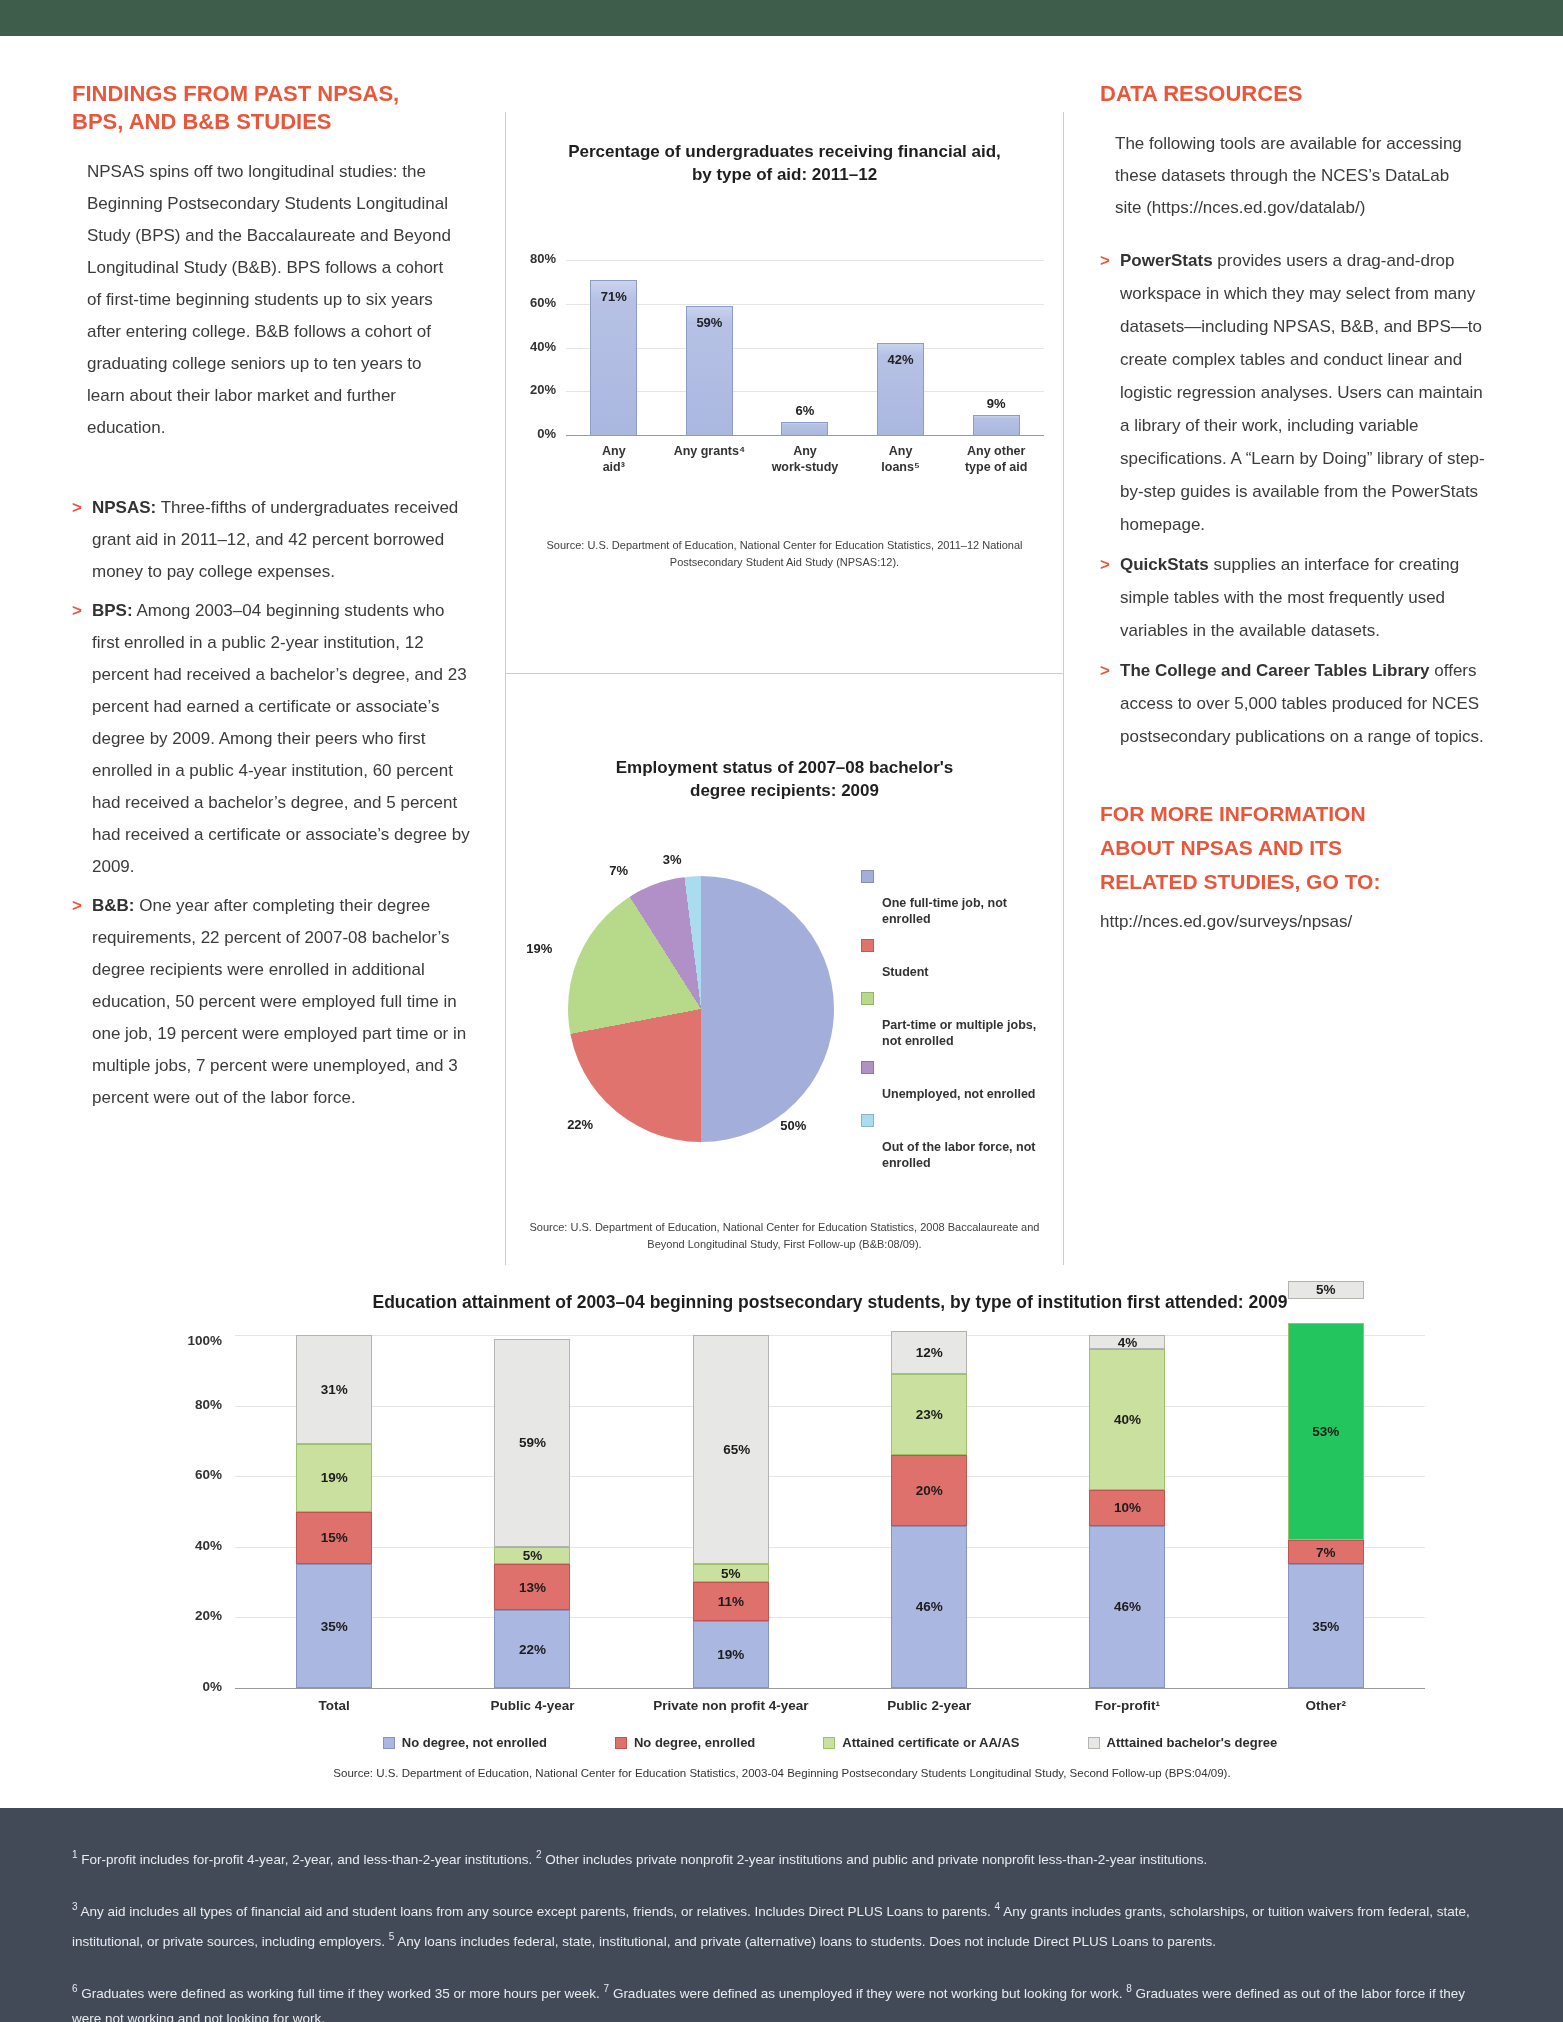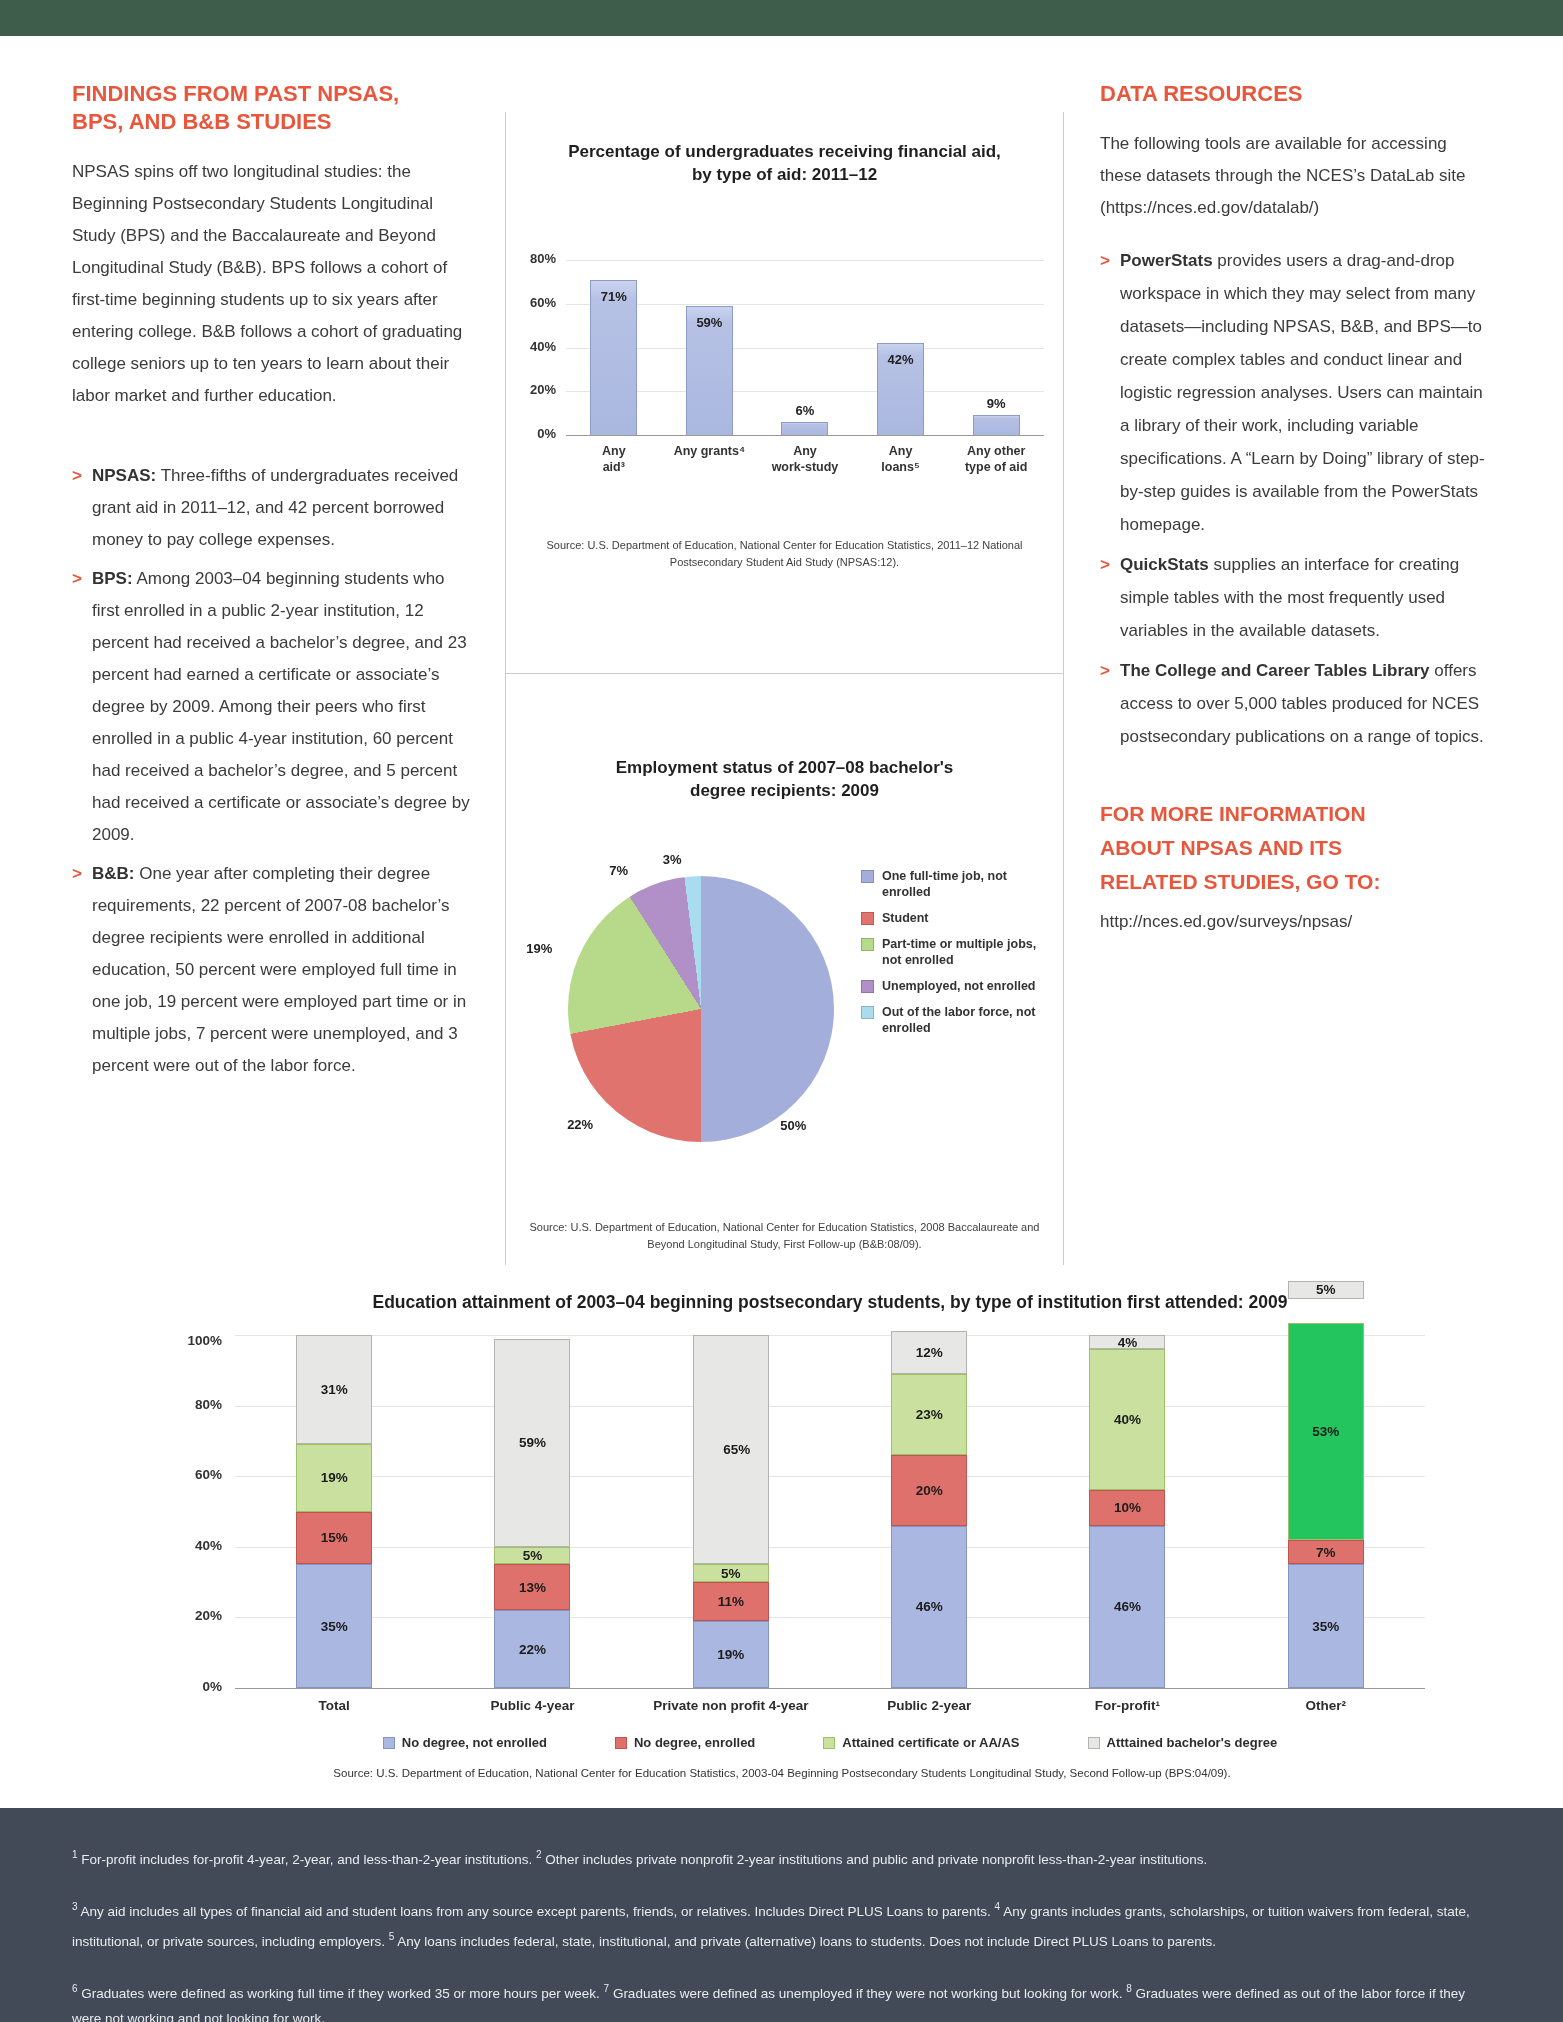--- a/index.html
+++ b/index.html
@@ -4,21 +4,21 @@
 <style>
   html,body{margin:0;padding:0;background:#ffffff;}
   .page{position:relative;width:1563px;height:2022px;background:#fff;overflow:hidden;
         font-family:"Liberation Sans",sans-serif;color:#3b3b3b;}
   .topbar{position:absolute;left:0;top:0;width:100%;height:36px;background:#3e5d4a;}
 
   
   .col-left{position:absolute;left:72px;top:80px;width:398px;}
   .col-right{position:absolute;left:1100px;top:80px;width:392px;}
   .orange-h{color:#e8573c;font-weight:bold;font-size:22px;line-height:28px;margin:0 0 20px 0;}
-  .body-p{font-size:17px;line-height:32px;margin:0;color:#3b3b3b;}
+  .body-p{font-size:17px;line-height:32px;margin:15px;color:#3b3b3b;}
   .bullets{list-style:none;margin:48px 0 0 0;padding:0;}
   .col-right .bullets{margin-top:20px;}
   .bullets li{display:flex;margin:0 0 7px 0;font-size:17px;line-height:32px;}
   .col-right .bullets li{line-height:33px;}
   .bullets .marker{flex:none;width:20px;color:#e8573c;font-weight:bold;}
   .bullets strong{color:#333;}
   .more-info{margin-top:44px;width:300px;font-size:21px;line-height:34px;margin-bottom:8px;}
   .url{font-size:17px;line-height:30px;color:#3b3b3b;text-decoration:none;display:inline-block;}
 
   
@@ -48,21 +48,21 @@
 
   
   .panel-pie{position:absolute;top:562px;left:0;right:0;height:591px;}
   .pie-title{position:absolute;top:82px;left:50%;transform:translateX(-50%);width:340px;}
   .pie-wrap{position:absolute;top:150px;left:0;right:0;height:380px;}
   .pie{position:absolute;left:62px;top:52px;width:266px;height:266px;border-radius:50%;}
   .pie-lab{position:absolute;width:44px;text-align:center;font-weight:bold;font-size:13px;color:#222;}
   .pie-legend{position:absolute;left:355px;top:44px;width:188px;}
   .pleg-item{display:flex;gap:8px;margin-bottom:10px;}
   .pleg-sq{flex:none;width:13px;height:13px;margin-top:2px;border:1px solid rgba(0,0,0,0.18);box-sizing:border-box;}
-  .pleg-txt{font-weight:bold;font-size:12.5px;line-height:16px;color:#333;}
+  .pleg-txt{font-weight:bold;font-size:12.5px;line-height:16px;color:#333;margin-top:27px;}
   .pie-source{top:545px;}
 
   
   .chart-bottom{position:absolute;left:72px;top:1283px;width:1420px;height:510px;}
   .cb-title{position:absolute;left:163px;width:1190px;top:8px;font-size:17.5px;}
   .cb-plot{position:absolute;left:163px;top:52px;width:1190px;height:353px;border-bottom:1px solid #9a9a9a;}
   .cb-ylab{position:absolute;left:0;width:150px;text-align:right;font-weight:bold;font-size:13.5px;color:#333;}
   .cb-slots{position:absolute;left:0;right:0;top:0;bottom:0;display:flex;align-items:flex-end;}
   .cb-slot{flex:1;display:flex;justify-content:center;align-items:flex-end;}
   .sbar{width:76px;display:flex;flex-direction:column-reverse;}

